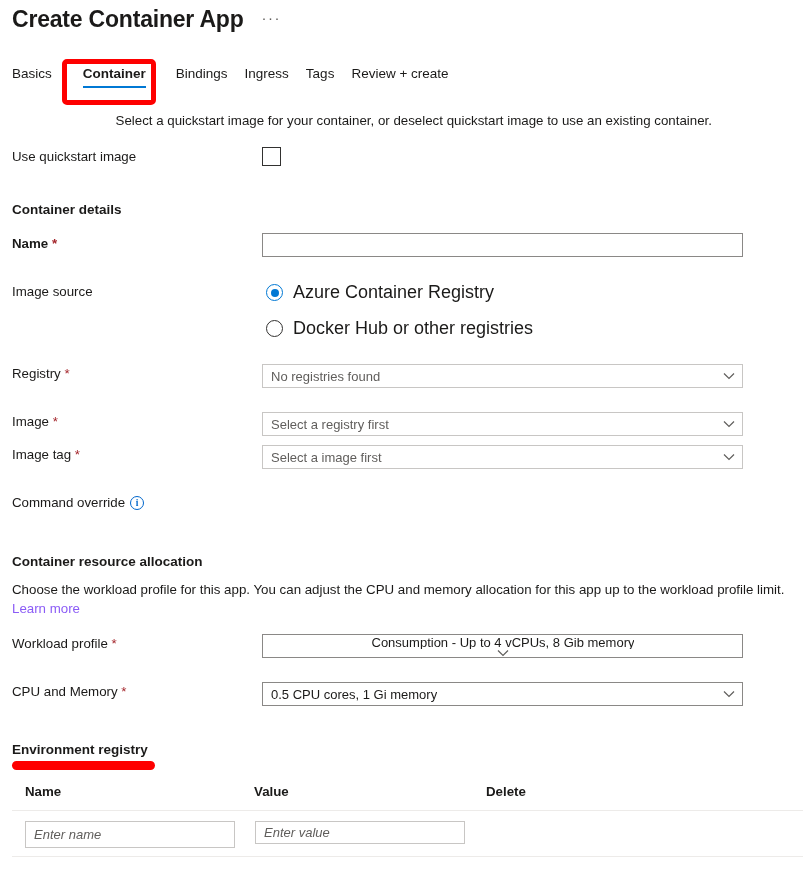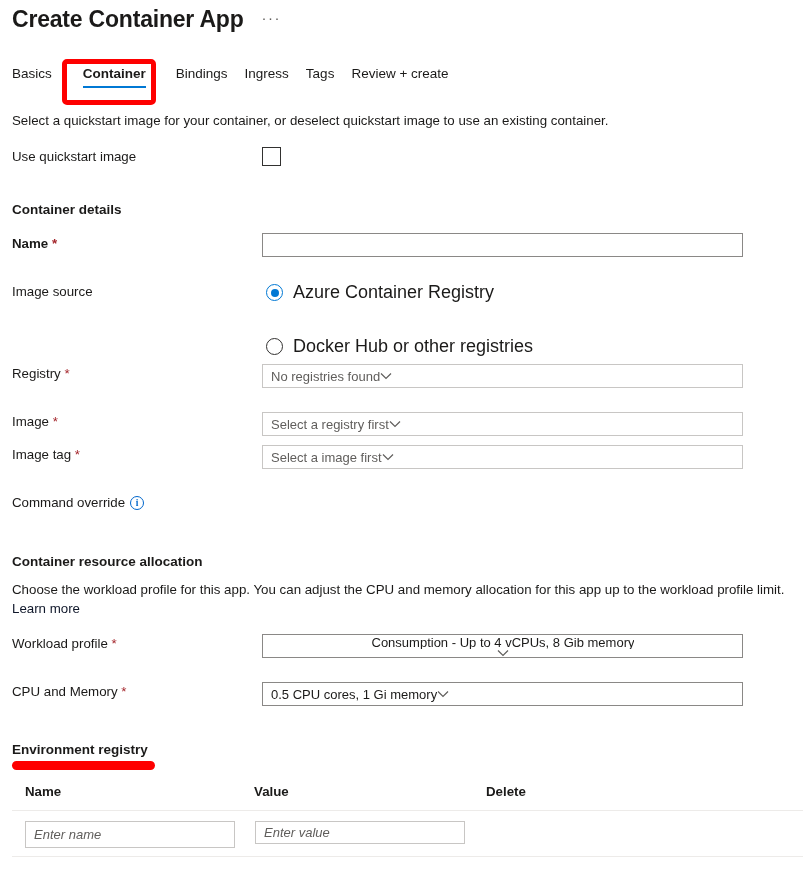--- a/index.html
+++ b/index.html
@@ -67,21 +67,21 @@
     line-height: 19px;
   }
   .section-head {
     position: absolute; font-size: 13.5px; font-weight: bold; color: #1b1a19;
   }
   .field-label {
     position: absolute; font-size: 13.3px; color: #1b1a19;
     white-space: nowrap;
   }
   .req { color: #a4262c; }
-  .link { color: #0f172a; cursor: pointer; }
+  .link { color: #8b5cf6; cursor: pointer; }
 
   
   .checkbox {
     position: absolute;
     width: 19px; height: 19px;
     border: 1.5px solid #323130; background: #fff;
     cursor: pointer;
   }
 
   .radio-row {
@@ -107,21 +107,21 @@
     display: flex; align-items: center;
     padding: 0 8px; font-size: 13px; color: #1b1a19;
     cursor: text;
   }
   .textbox.light { border-color: #c8c6c4; }
   .textbox .ph { color: #605e5c; font-style: italic; }
 
   .dropdown {
     position: absolute; height: 24px;
     border: 1px solid #8a8886; background: #fff;
-    display: flex; align-items: center; 
+    display: flex; align-items: center; justify-content: space-between;
     padding: 0 7px 0 8px; font-size: 13px; color: #1b1a19;
     cursor: pointer;
   }
   .dropdown.muted { border-color: #c8c6c4; }
   .dropdown.muted .dd-text { color: #605e5c; }
   .dd-text { white-space: nowrap; overflow: hidden; }
   .chev { flex: none; display: flex; align-items: center; }
 
   .info-icon {
     display: inline-flex; align-items: center; justify-content: center;
@@ -153,41 +153,41 @@
   <div class="tabs">
     <div class="tab">Basics</div>
     <div class="tab selected">Container</div>
     <div class="tab">Bindings</div>
     <div class="tab">Ingress</div>
     <div class="tab">Tags</div>
     <div class="tab">Review + create</div>
   </div>
   <div class="annot-box"></div>
 
-  <div class="desc" style="left:12px; top:111px; width:700px;">Select a quickstart image for your container, or deselect quickstart image to use an existing container.</div>
+  <div class="desc" style="left:12px; top:111px; width:700px;text-align:right;">Select a quickstart image for your container, or deselect quickstart image to use an existing container.</div>
 
   <div class="field-label" style="left:12px; top:149px;">Use quickstart image</div>
   <div class="checkbox" style="left:262px; top:147px;"></div>
 
   <div class="section-head" style="left:12px; top:202px;">Container details</div>
 
   <div class="field-label" style="left:12px; top:236px;font-weight:bold;">
     <span>Name</span><span class="req"> *</span>
   </div>
   <div class="textbox" style="left:262px; top:233px; width:481px;">
     <span></span>
   </div>
 
   <div class="field-label" style="left:12px; top:284px;">Image source</div>
 
   <div class="radio-row" style="left:266px; top:282px;">
     <span class="radio checked"></span>
     <span class="radio-label">Azure Container Registry</span>
   </div>
-  <div class="radio-row" style="left:266px; top:336px;">
+  <div class="radio-row" style="left:266px; top:318px;">
     <span class="radio"></span>
     <span class="radio-label">Docker Hub or other registries</span>
   </div>
 
   <div class="field-label" style="left:12px; top:366px;">
     <span>Registry</span><span class="req"> *</span>
   </div>
   <div class="dropdown muted" style="left:262px; top:364px; width:481px;">
     <span class="dd-text">No registries found</span>
     <span class="chev">

